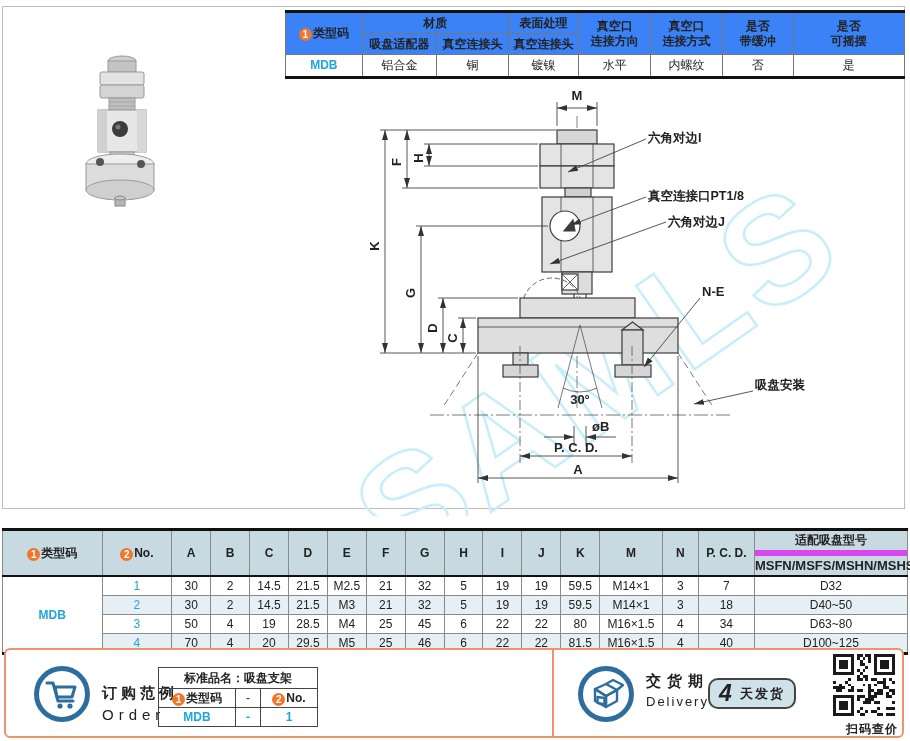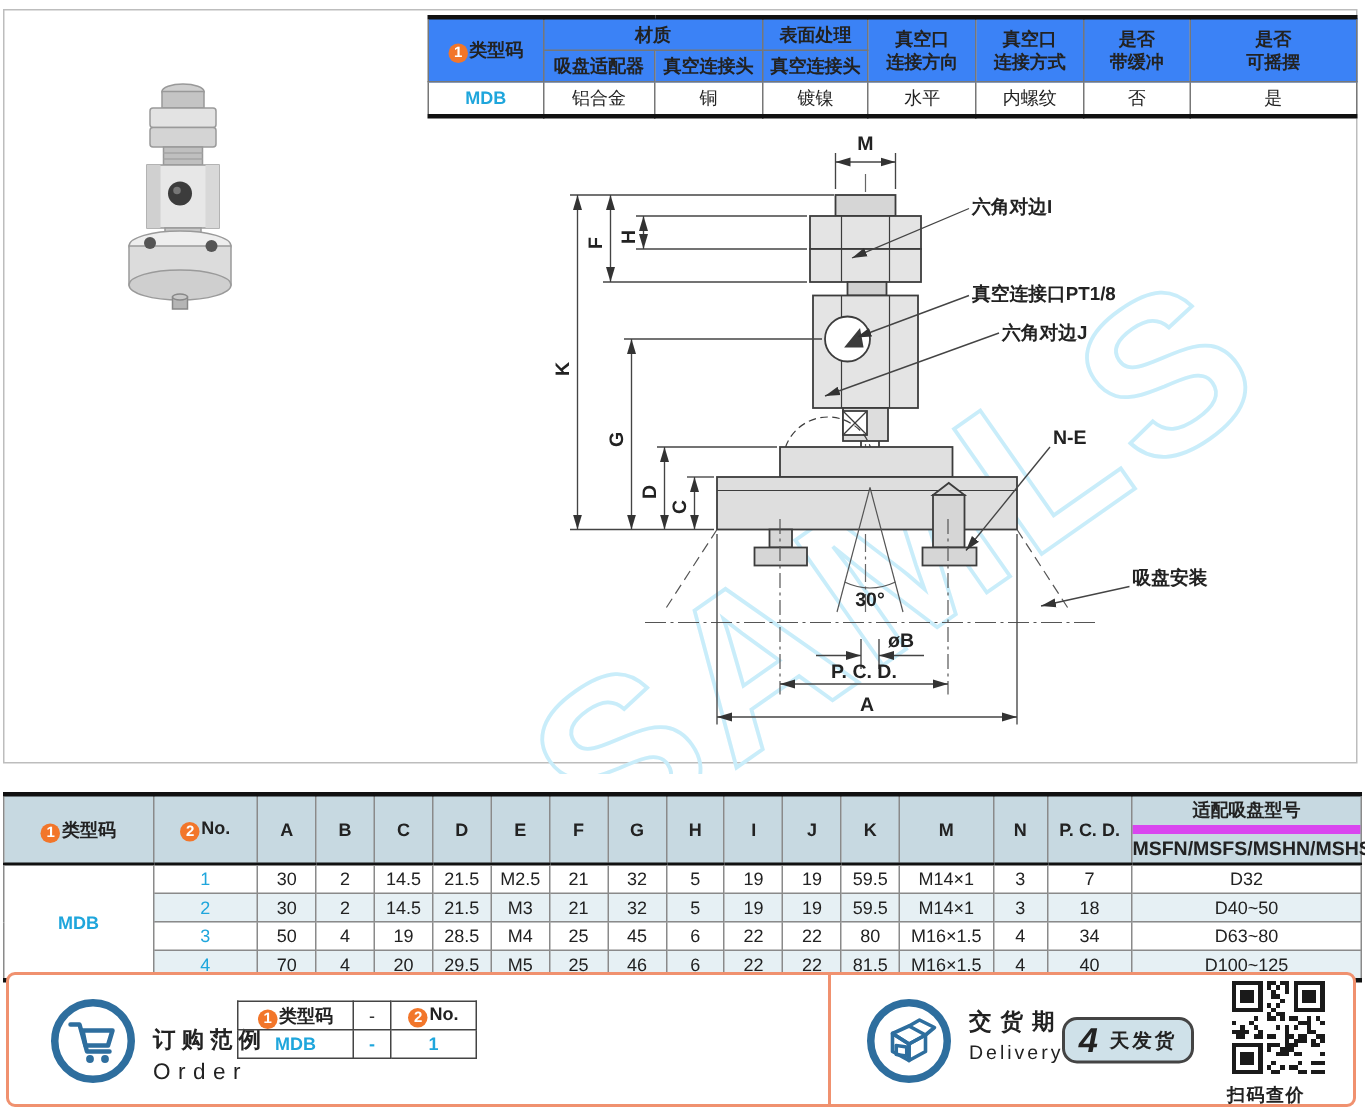--- a/index.html
+++ b/index.html
@@ -48,21 +48,21 @@
   .order-table td{border:1px solid #444;text-align:center;height:18px;padding:0 2px;}
   .order-table .ttl{font-weight:bold;height:20px;}
   .delivtext{position:absolute;left:640px;top:22px;}
   .delivtext .cn{font-size:15px;font-weight:bold;letter-spacing:6px;}
   .delivtext .en{font-size:13px;letter-spacing:2px;margin-top:3px;}
   .delivbox{position:absolute;left:702px;top:28px;width:88px;height:31px;box-sizing:border-box;
             border:2px solid #444;border-radius:10px;background:#cfe1e9;
             display:flex;align-items:center;justify-content:center;gap:8px;}
   .delivbox .d4{font-size:23px;font-weight:bold;font-style:italic;}
   .delivbox .du{font-size:13px;font-weight:bold;letter-spacing:2px;}
-  .qrwrap{position:absolute;left:812px;top:4px;width:80px;text-align:left;}
+  .qrwrap{position:absolute;left:812px;top:4px;width:80px;text-align:right;}
   .qrcap{font-size:12px;font-weight:bold;margin-top:1px;letter-spacing:1px;}
 
   svg text{font-family:"Liberation Sans","DejaVu Sans",sans-serif;}
 </style>
 </head>
 <body>
 
 <div class="page">
 
   <div class="upper-frame"></div>
@@ -397,20 +397,23 @@
         <circle cx="21" cy="35" r="2.6" fill="#2e6e9e"></circle>
         <circle cx="31" cy="35" r="2.6" fill="#2e6e9e"></circle>
       </svg>
     </div>
     <div class="ordertext">
       <div class="cn">订购范例</div>
       <div class="en">Order</div>
     </div>
     <table class="order-table">
       <tbody>
+          <tr>
+            <td colspan="3" class="ttl">标准品名：吸盘支架</td>
+          </tr>
       <tr>
         <td style="width:72px">
           <span class="badge">1</span><b>类型码</b>
         </td>
         <td style="width:20px">-</td>
         <td>
           <span class="badge">2</span><b>No.</b>
         </td>
       </tr>
       <tr class="blue">

